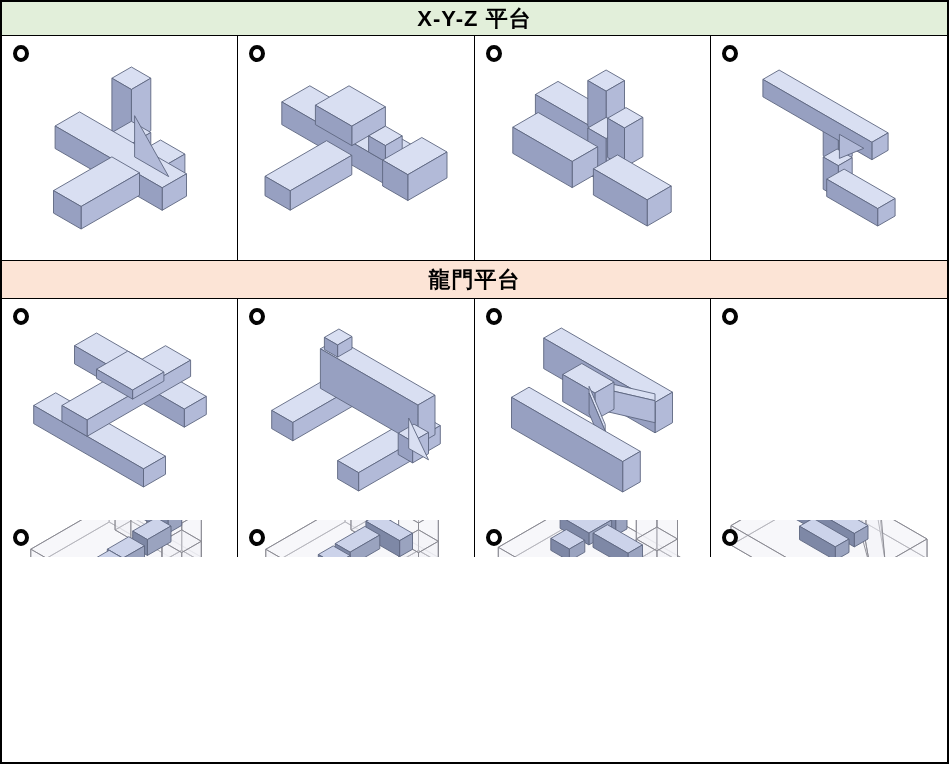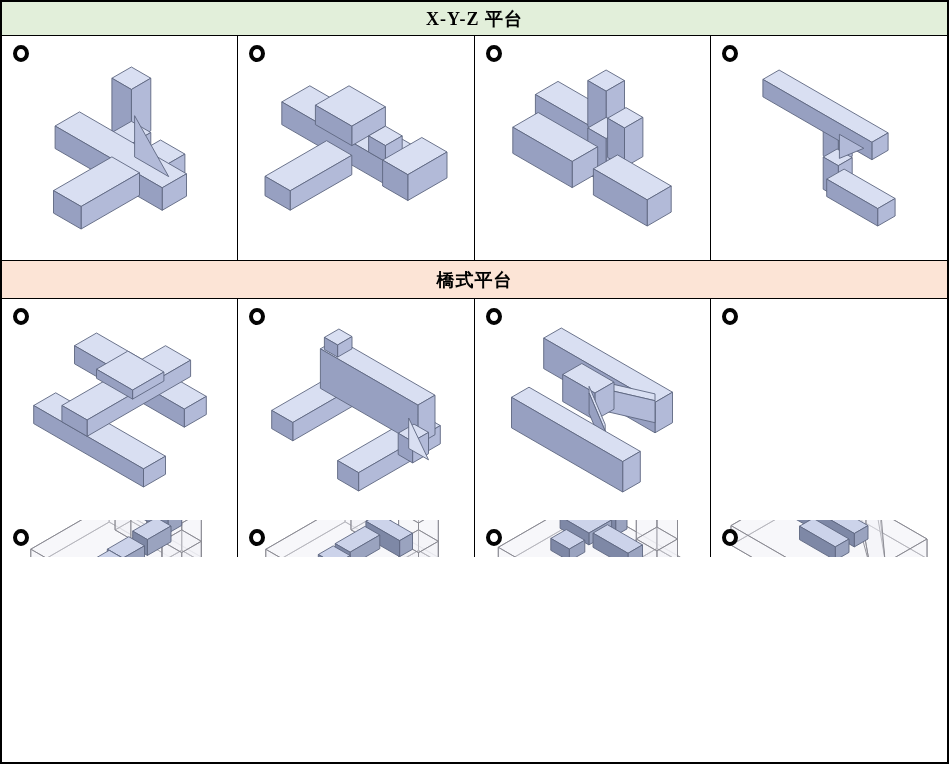--- a/index.html
+++ b/index.html
@@ -10,21 +10,21 @@
     display:grid;
     grid-template-rows:34px 224px 39px 221px 37px 205px;
   }
   .sec-header{
     display:flex;align-items:center;justify-content:center;
     border-bottom:1px solid #000;box-sizing:border-box;
   }
   .sec-header + .sec-row{border-bottom:0;}
   .sec-row + .sec-header{border-top:1px solid #000;}
   .sec-title{
-    font-size:18px;font-weight:bold;color:#000;letter-spacing:1px;font-family:Liberation Serif, serif;
+    font-size:22px;font-weight:bold;color:#000;letter-spacing:1px;
   }
   .sec-row{
     display:grid;grid-template-columns:1fr 1fr 1fr 1fr;box-sizing:border-box;
   }
   .cell{
     position:relative;box-sizing:border-box;border-right:1px solid #000;
     display:flex;align-items:center;justify-content:center;overflow:hidden;
     background:#fff;
   }
   .cell:last-child{border-right:0;}
@@ -122,21 +122,21 @@
           <polygon points="38.9,34.8 147.9,97.7 147.9,80.3 38.9,17.4" fill="#97a0c1" stroke="#5e6680" stroke-width="0.9" stroke-linejoin="round"></polygon>
           <polygon points="115.4,72.3 139.8,86.3 115.4,96.4" fill="#b2bad8" stroke="#5e6680" stroke-width="0.9" stroke-linejoin="round"></polygon>
           <polygon points="120.1,107.1 171.1,136.5 153.7,146.6 102.7,117.1" fill="#d9dff2" stroke="#5e6680" stroke-width="0.9" stroke-linejoin="round"></polygon>
           <polygon points="171.1,154.0 153.7,164.0 153.7,146.6 171.1,136.5" fill="#b2bad8" stroke="#5e6680" stroke-width="0.9" stroke-linejoin="round"></polygon>
           <polygon points="102.7,134.5 153.7,164.0 153.7,146.6 102.7,117.1" fill="#97a0c1" stroke="#5e6680" stroke-width="0.9" stroke-linejoin="round"></polygon>
         </svg>
     </div>
   </div>
 
   <div class="sec-header" style="background: rgb(252, 228, 214);">
-    <span class="sec-title">橋式平台</span>
+    <span class="sec-title">龍門平台</span>
   </div>
   <div class="sec-row">
     <div class="cell">
       <span class="ring"></span>
       <svg class="model" width="220" height="170" viewBox="0 0 220 170">
           <polygon points="86.5,8.0 196.3,71.4 174.3,84.1 64.5,20.7" fill="#d9dff2" stroke="#5e6680" stroke-width="0.9" stroke-linejoin="round"></polygon>
           <polygon points="196.3,89.5 174.3,102.2 174.3,84.1 196.3,71.4" fill="#b2bad8" stroke="#5e6680" stroke-width="0.9" stroke-linejoin="round"></polygon>
           <polygon points="64.5,38.8 174.3,102.2 174.3,84.1 64.5,20.7" fill="#97a0c1" stroke="#5e6680" stroke-width="0.9" stroke-linejoin="round"></polygon>
           <polygon points="45.7,67.8 155.5,131.2 133.5,143.9 23.7,80.5" fill="#d9dff2" stroke="#5e6680" stroke-width="0.9" stroke-linejoin="round"></polygon>
           <polygon points="155.5,149.3 133.5,162.0 133.5,143.9 155.5,131.2" fill="#b2bad8" stroke="#5e6680" stroke-width="0.9" stroke-linejoin="round"></polygon>

